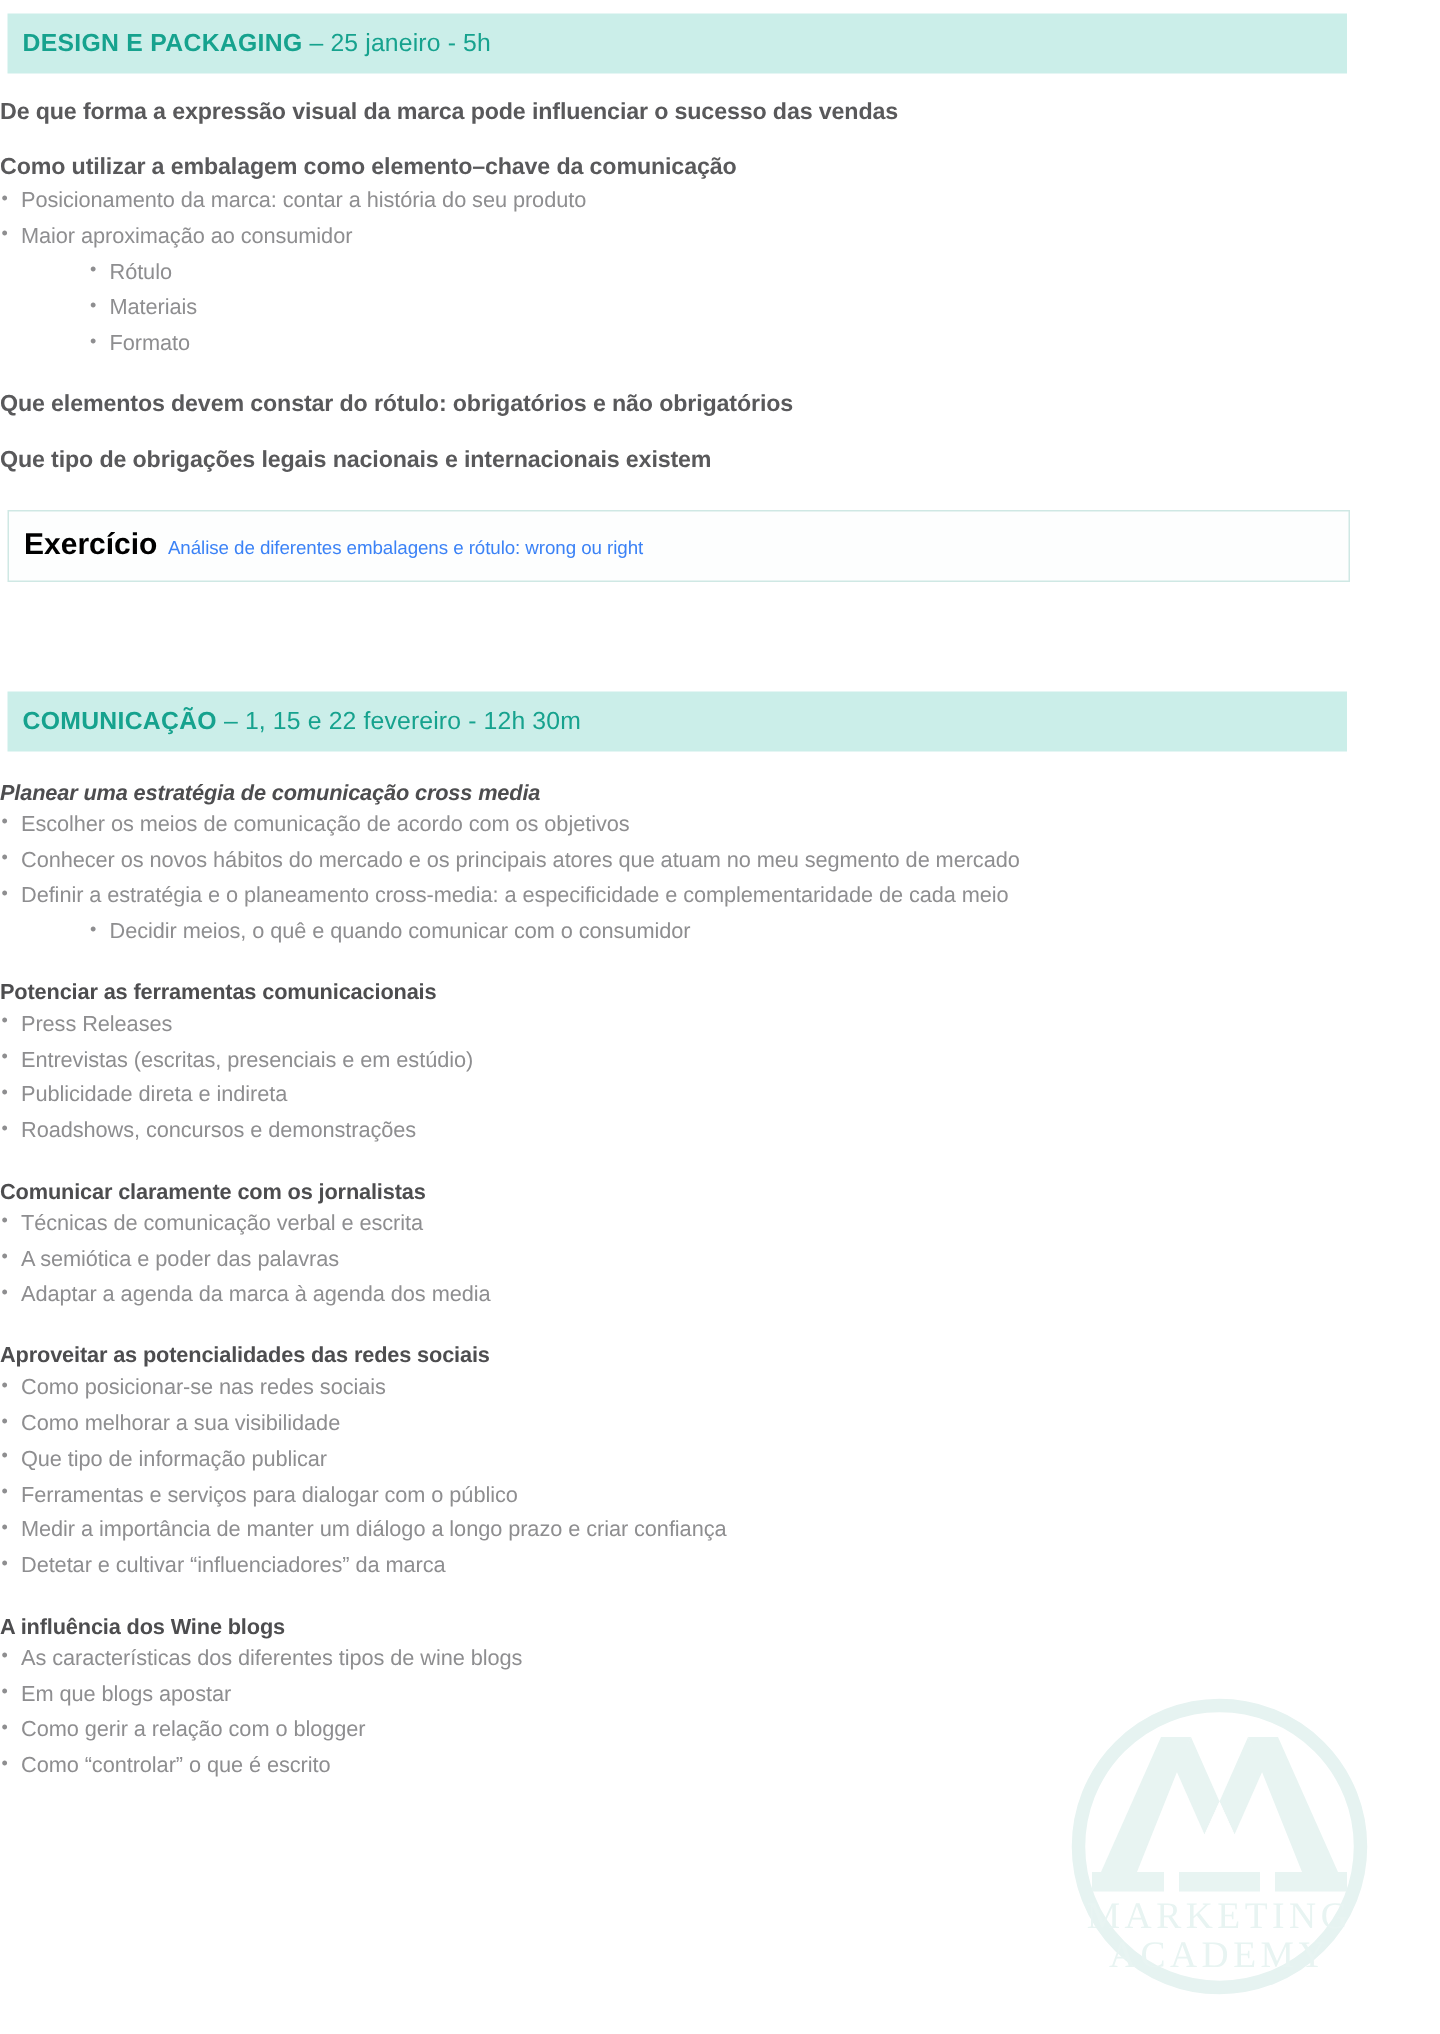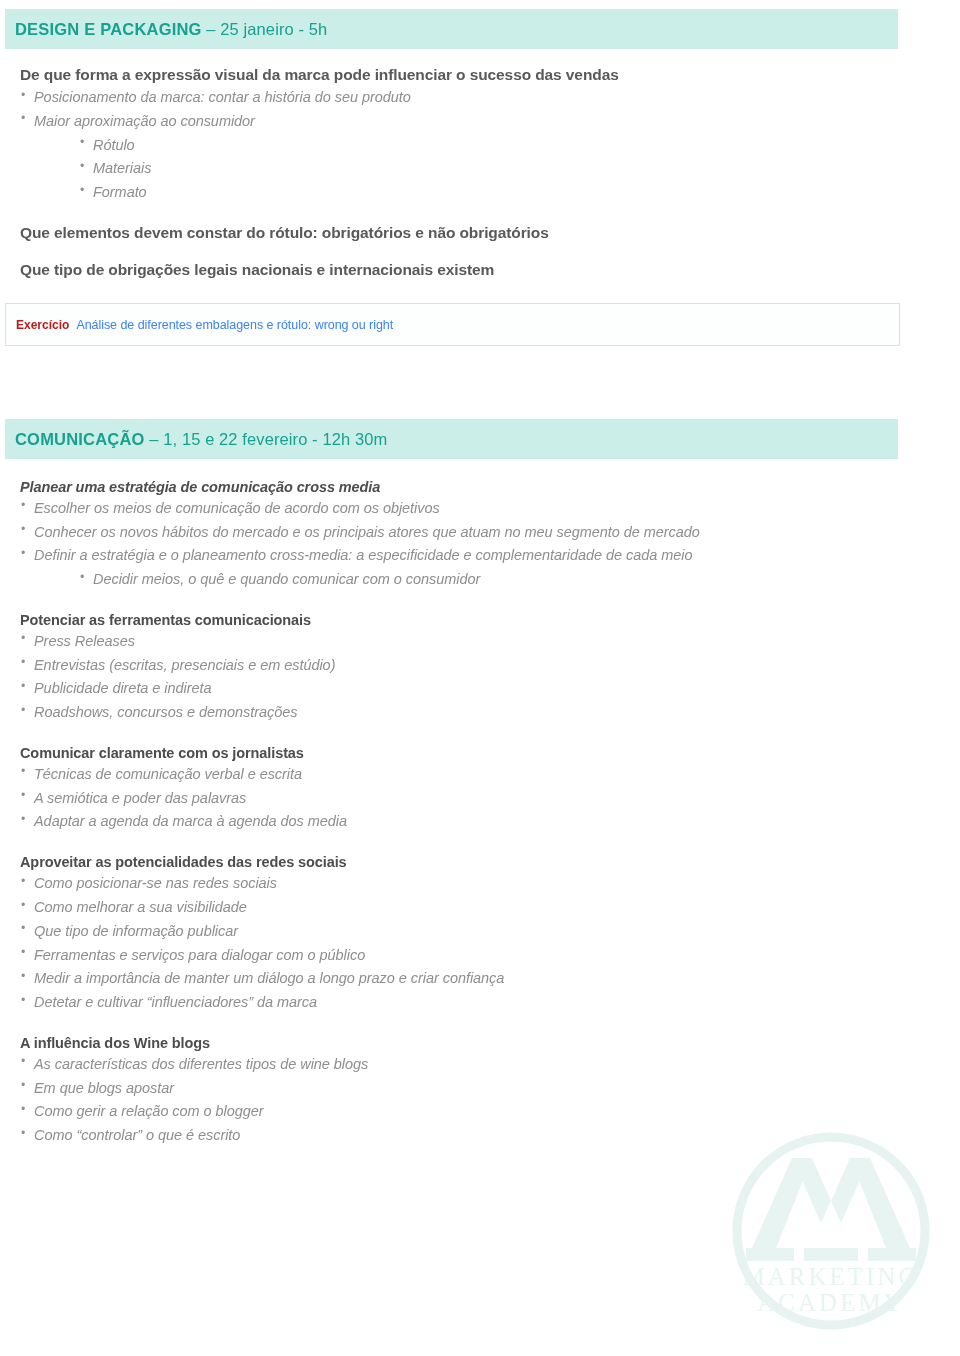--- a/index.html
+++ b/index.html
@@ -20,21 +20,21 @@
     position: relative;
     width: 960px;
     height: 1356px;
     box-sizing: border-box;
     padding: 5px 0 0 0;
   }
 
   
   .watermark {
     position: absolute;
-    right: 14px;
+    right: 32px;
     bottom: 8px;
     width: 230px;
     height: 225px;
     opacity: 1;
     pointer-events: none;
     z-index: 0;
   }
 
   
   .section-band {
@@ -55,21 +55,21 @@
   .band-title .band-meta {
     font-weight: normal;
     font-size: 16.5px;
     letter-spacing: 0.1px;
   }
 
   
   .content {
     position: relative;
     z-index: 2;
-    padding-left: 20px;
+    padding-left: 0;
   }
 
   .lead {
     color: #59595b;
     font-weight: bold;
     font-size: 15.5px;
     margin: 17px 0 0 0;
     letter-spacing: -0.1px;
   }
   .sub-head {
@@ -96,21 +96,20 @@
     margin: 2px 0 0 0;
     padding: 0;
   }
   ul.bullets li {
     color: #8e8e90;
     font-size: 14.5px;
     line-height: 1.64;
     position: relative;
     padding-left: 14px;
     letter-spacing: -0.05px;
-    font-style: italic;
   }
   ul.bullets li::before {
     content: "\2022";
     position: absolute;
     left: 1px;
     top: -0.5px;
     font-size: 12px;
     color: #8e8e90;
   }
   ul.bullets li.indent {
@@ -124,23 +123,23 @@
   .exercise-box {
     position: relative;
     z-index: 2;
     margin: 24px 60px 0 5px;
     border: 1px solid #cfe8e4;
     background: #fdfefe;
     padding: 11px 0 12px 10px;
     box-sizing: border-box;
   }
   .exercise-label {
-    color: #b91c1c;
-    font-weight: bold;
-    font-size: 12px;
+    color: #000000;
+    font-weight: bold;
+    font-size: 20px;
   }
   .exercise-text {
     color: #3b82f6;
     font-size: 12.5px;
     margin-left: 7px;
     letter-spacing: -0.05px;
   }
 
   .gap-lg { height: 69px; }
 </style>
@@ -172,20 +171,21 @@
   <div class="section-band">
     <div class="band-title">
       <span>DESIGN E PACKAGING</span><span class="band-meta"> – 25 janeiro - 5h</span>
     </div>
   </div>
 
   <div class="content">
 
     <div class="lead">De que forma a expressão visual da marca pode influenciar o sucesso das vendas</div>
 
+    <div class="sub-head">Como utilizar a embalagem como elemento–chave da comunicação</div>
 
     <ul class="bullets">
       <li>Posicionamento da marca: contar a história do seu produto</li>
       <li>Maior aproximação ao consumidor</li>
       <li class="indent">Rótulo</li>
       <li class="indent">Materiais</li>
       <li class="indent">Formato</li>
     </ul>
 
     <div class="sub-head">Que elementos devem constar do rótulo: obrigatórios e não obrigatórios</div>

